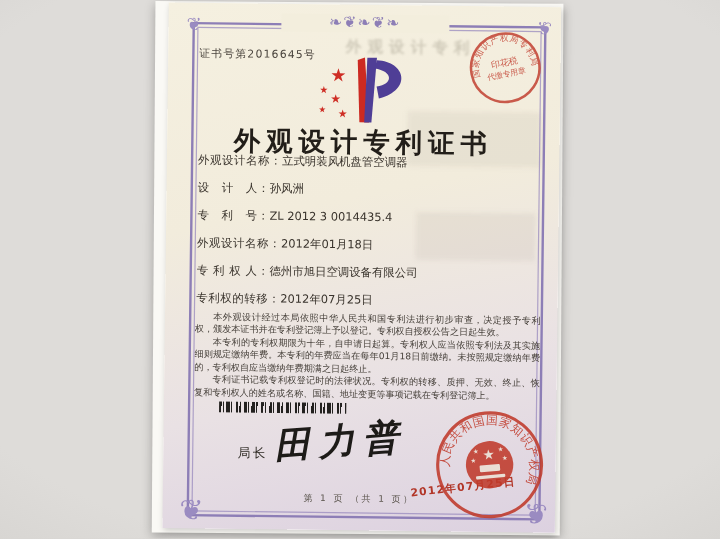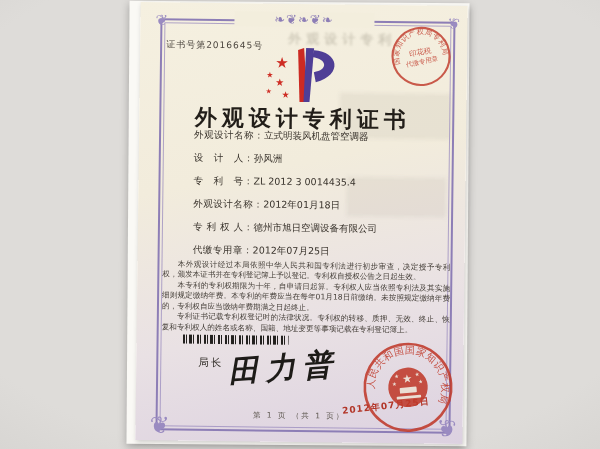--- a/index.html
+++ b/index.html
@@ -66,38 +66,38 @@
     position:absolute;left:0;right:0;top:100px;z-index:3;
     text-align:center;font-size:22px;font-weight:bold;letter-spacing:5px;
     color:#221e19;font-family:"DejaVu Serif","Liberation Serif",serif;
   }
   .fields{
     position:absolute;left:26px;top:127px;right:20px;z-index:3;
     display:flex;flex-direction:column;gap:13.5px;
     font-size:9.5px;line-height:9.5px;color:#39332c;
   }
   .field-row{white-space:nowrap;}
-  .field-label{letter-spacing:.5px;padding-left:29px;}
+  .field-label{letter-spacing:.5px;}
   .paragraphs{
     position:absolute;left:25px;top:257px;width:288px;z-index:3;
     font-size:7.6px;line-height:1.38;color:#46403a;text-align:justify;
   }
   .paragraphs p{margin:0;text-indent:2em;}
   .barcode{
     position:absolute;left:46px;top:332px;width:106px;height:9px;z-index:3;
     background-image:repeating-linear-gradient(90deg,
       #23211f 0 2px, transparent 2px 3px,
       #23211f 3px 4px, transparent 4px 6px,
       #23211f 6px 9px, transparent 9px 10px,
       #23211f 10px 11px, transparent 11px 14px,
       #23211f 14px 16px, transparent 16px 17px,
       #23211f 17px 18px, transparent 18px 21px);
   }
   .director-label{
-    position:absolute;left:62px;top:353px;z-index:3;
+    position:absolute;left:62px;top:368px;z-index:3;
     font-size:10.5px;color:#2e2a24;letter-spacing:2px;
   }
   .signature{
     position:absolute;left:92px;top:344px;z-index:3;
     font-size:30px;font-weight:600;font-style:italic;letter-spacing:7px;
     color:#1d1b18;transform:rotate(-5deg);
     font-family:"DejaVu Serif","Liberation Serif",serif;
   }
   .seal{position:absolute;z-index:5;}
   .top-seal{left:250px;top:20px;width:62px;height:62px;transform:rotate(-12deg);opacity:.82;}
@@ -145,21 +145,21 @@
     </svg>
 
     <div class="title">外观设计专利证书</div>
 
     <div class="fields">
       <div class="field-row"><span class="field-label">外观设计名称：</span><span>立式明装风机盘管空调器</span></div>
       <div class="field-row"><span class="field-label">设　计　人：</span><span>孙风洲</span></div>
       <div class="field-row"><span class="field-label">专　利　号：</span><span>ZL 2012 3 0014435.4</span></div>
       <div class="field-row"><span class="field-label">外观设计名称：</span><span>2012年01月18日</span></div>
       <div class="field-row"><span class="field-label">专 利 权 人：</span><span>德州市旭日空调设备有限公司</span></div>
-      <div class="field-row"><span class="field-label">代缴专用章：</span><span>2012年07月25日</span></div>
+      <div class="field-row"><span class="field-label">专利权的转移：</span><span>2012年07月25日</span></div>
     </div>
 
     <div class="paragraphs">
       <p>本外观设计经过本局依照中华人民共和国专利法进行初步审查，决定授予专利权，颁发本证书并在专利登记簿上予以登记。专利权自授权公告之日起生效。</p>
       <p>本专利的专利权期限为十年，自申请日起算。专利权人应当依照专利法及其实施细则规定缴纳年费。本专利的年费应当在每年01月18日前缴纳。未按照规定缴纳年费的，专利权自应当缴纳年费期满之日起终止。</p>
       <p>专利证书记载专利权登记时的法律状况。专利权的转移、质押、无效、终止、恢复和专利权人的姓名或名称、国籍、地址变更等事项记载在专利登记簿上。</p>
     </div>
 
     <div class="barcode"></div>
 

